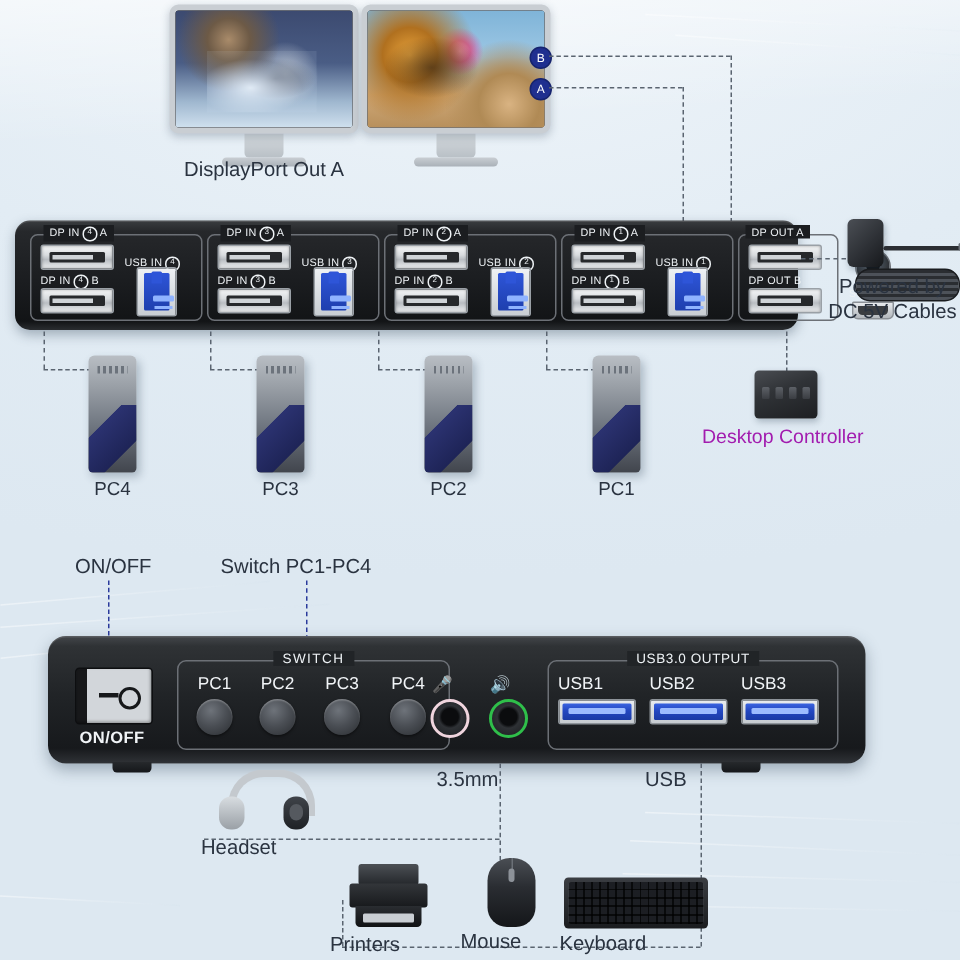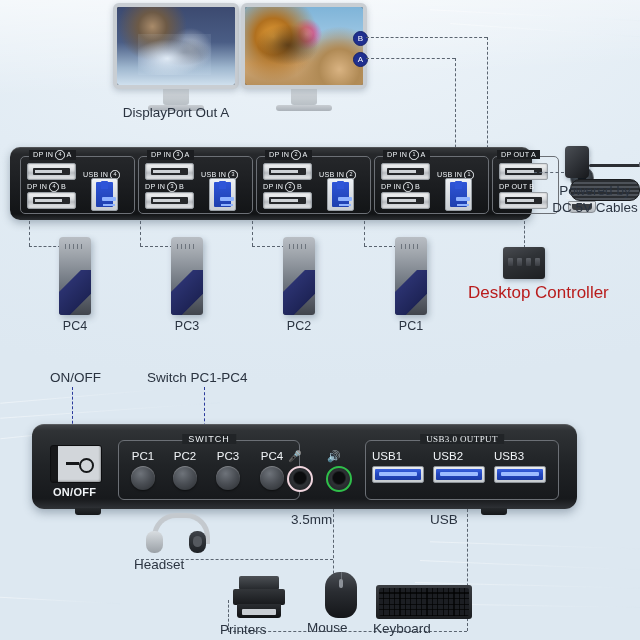--- a/index.html
+++ b/index.html
@@ -213,21 +213,21 @@
   }
   .ctrl-btns{
     position:absolute;left:5px;top:11px;right:5px;
     display:flex;justify-content:space-between;
   }
   .ctrl-btns b{
     display:block;width:5px;height:8px;border-radius:1px;
     background:linear-gradient(180deg,#5d6167,#3a3d42);
   }
   .ctrl-label{
-    position:absolute;font-size:17px;color:#b91c1c;white-space:nowrap;
+    position:absolute;font-size:13px;color:#a21caf;white-space:nowrap;
   }
 
   .connect-note{
     position:absolute;font-size:15px;color:#222c38;white-space:nowrap;
   }
 
   
   .kvm-front{
     position:absolute;
     background:linear-gradient(180deg,#44474b 0%,#2f3235 8%,#212427 46%,#17191c 88%,#303337 100%);
@@ -277,21 +277,20 @@
   .jack-icon{
     position:absolute;color:#e9edf1;font-size:11px;text-align:center;width:20px;
   }
   .usb-group{
     position:absolute;border:1px solid #6c7076;border-radius:6px;
   }
   .usb-title{
     position:absolute;top:-7px;left:50%;transform:translateX(-50%);
     background:#212427;padding:0 6px;color:#eef2f5;font-size:9px;letter-spacing:.4px;
     white-space:nowrap;
-    font-family:Liberation Serif, serif;
   }
   .usb-item{position:absolute;text-align:left;}
   .usb-item .t{color:#f1f4f7;font-size:11.5px;display:block;margin-bottom:4px;}
   .usb-a{
     width:52px;height:17px;border-radius:2px;
     background:linear-gradient(180deg,#e9ecef,#c6cbd0);
     border:1px solid #8d9399;padding:2px;box-sizing:border-box;
   }
   .usb-a i{
     display:block;width:100%;height:100%;

